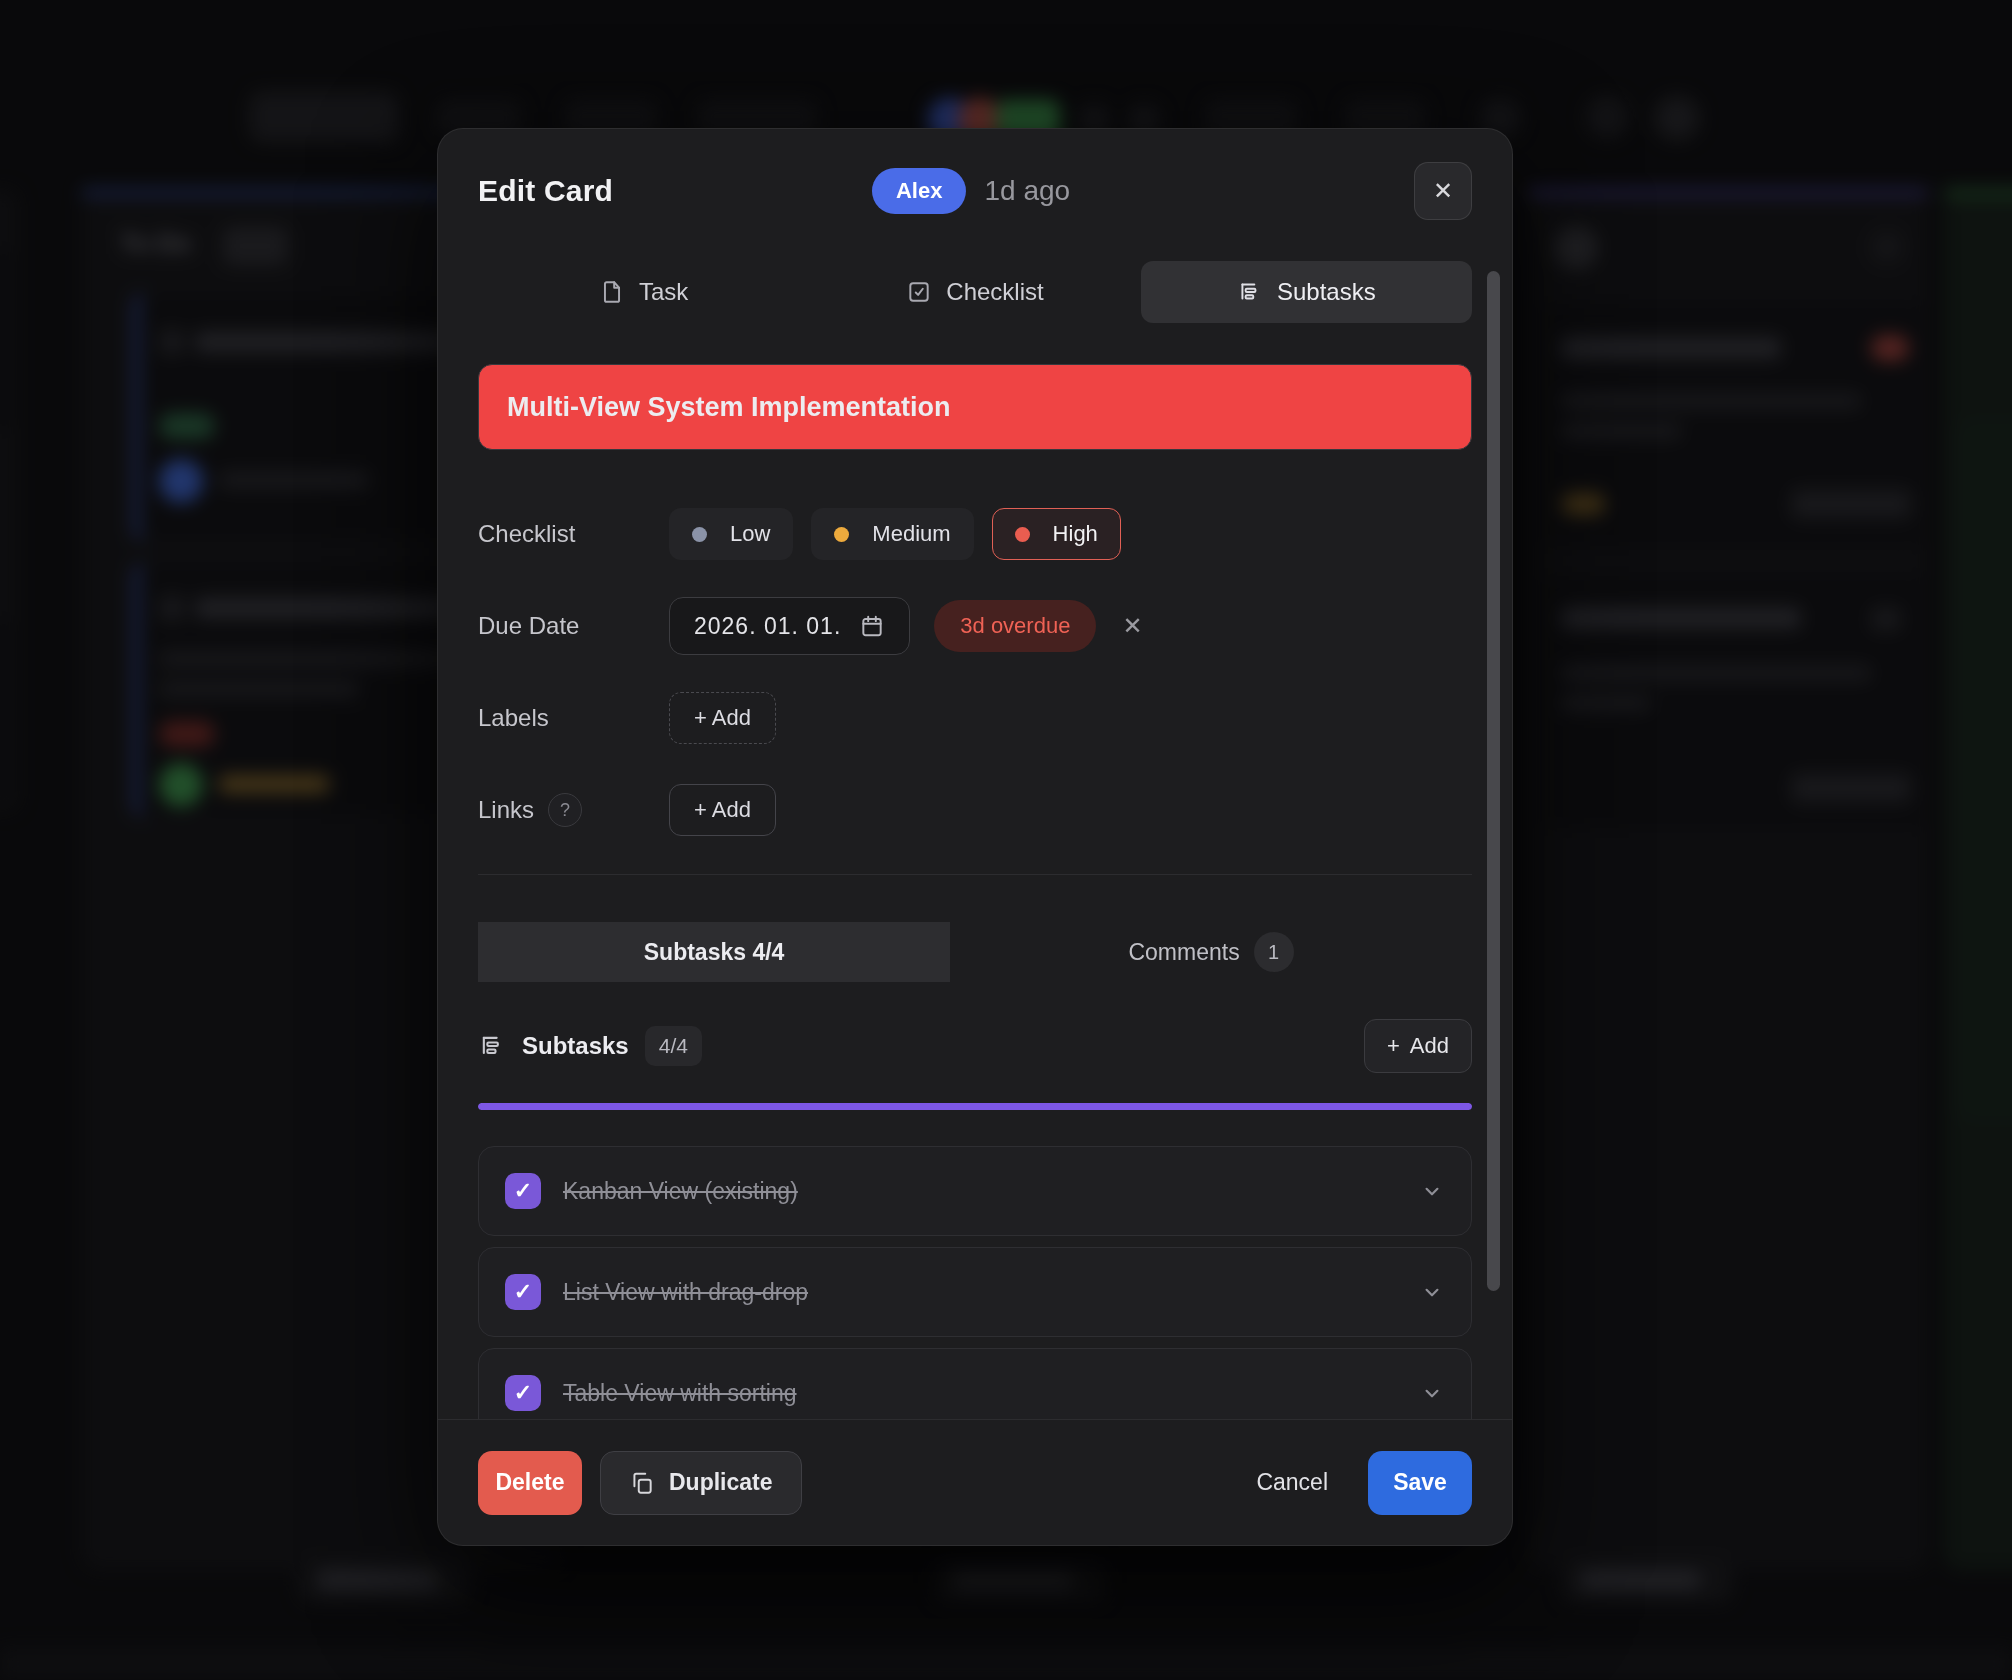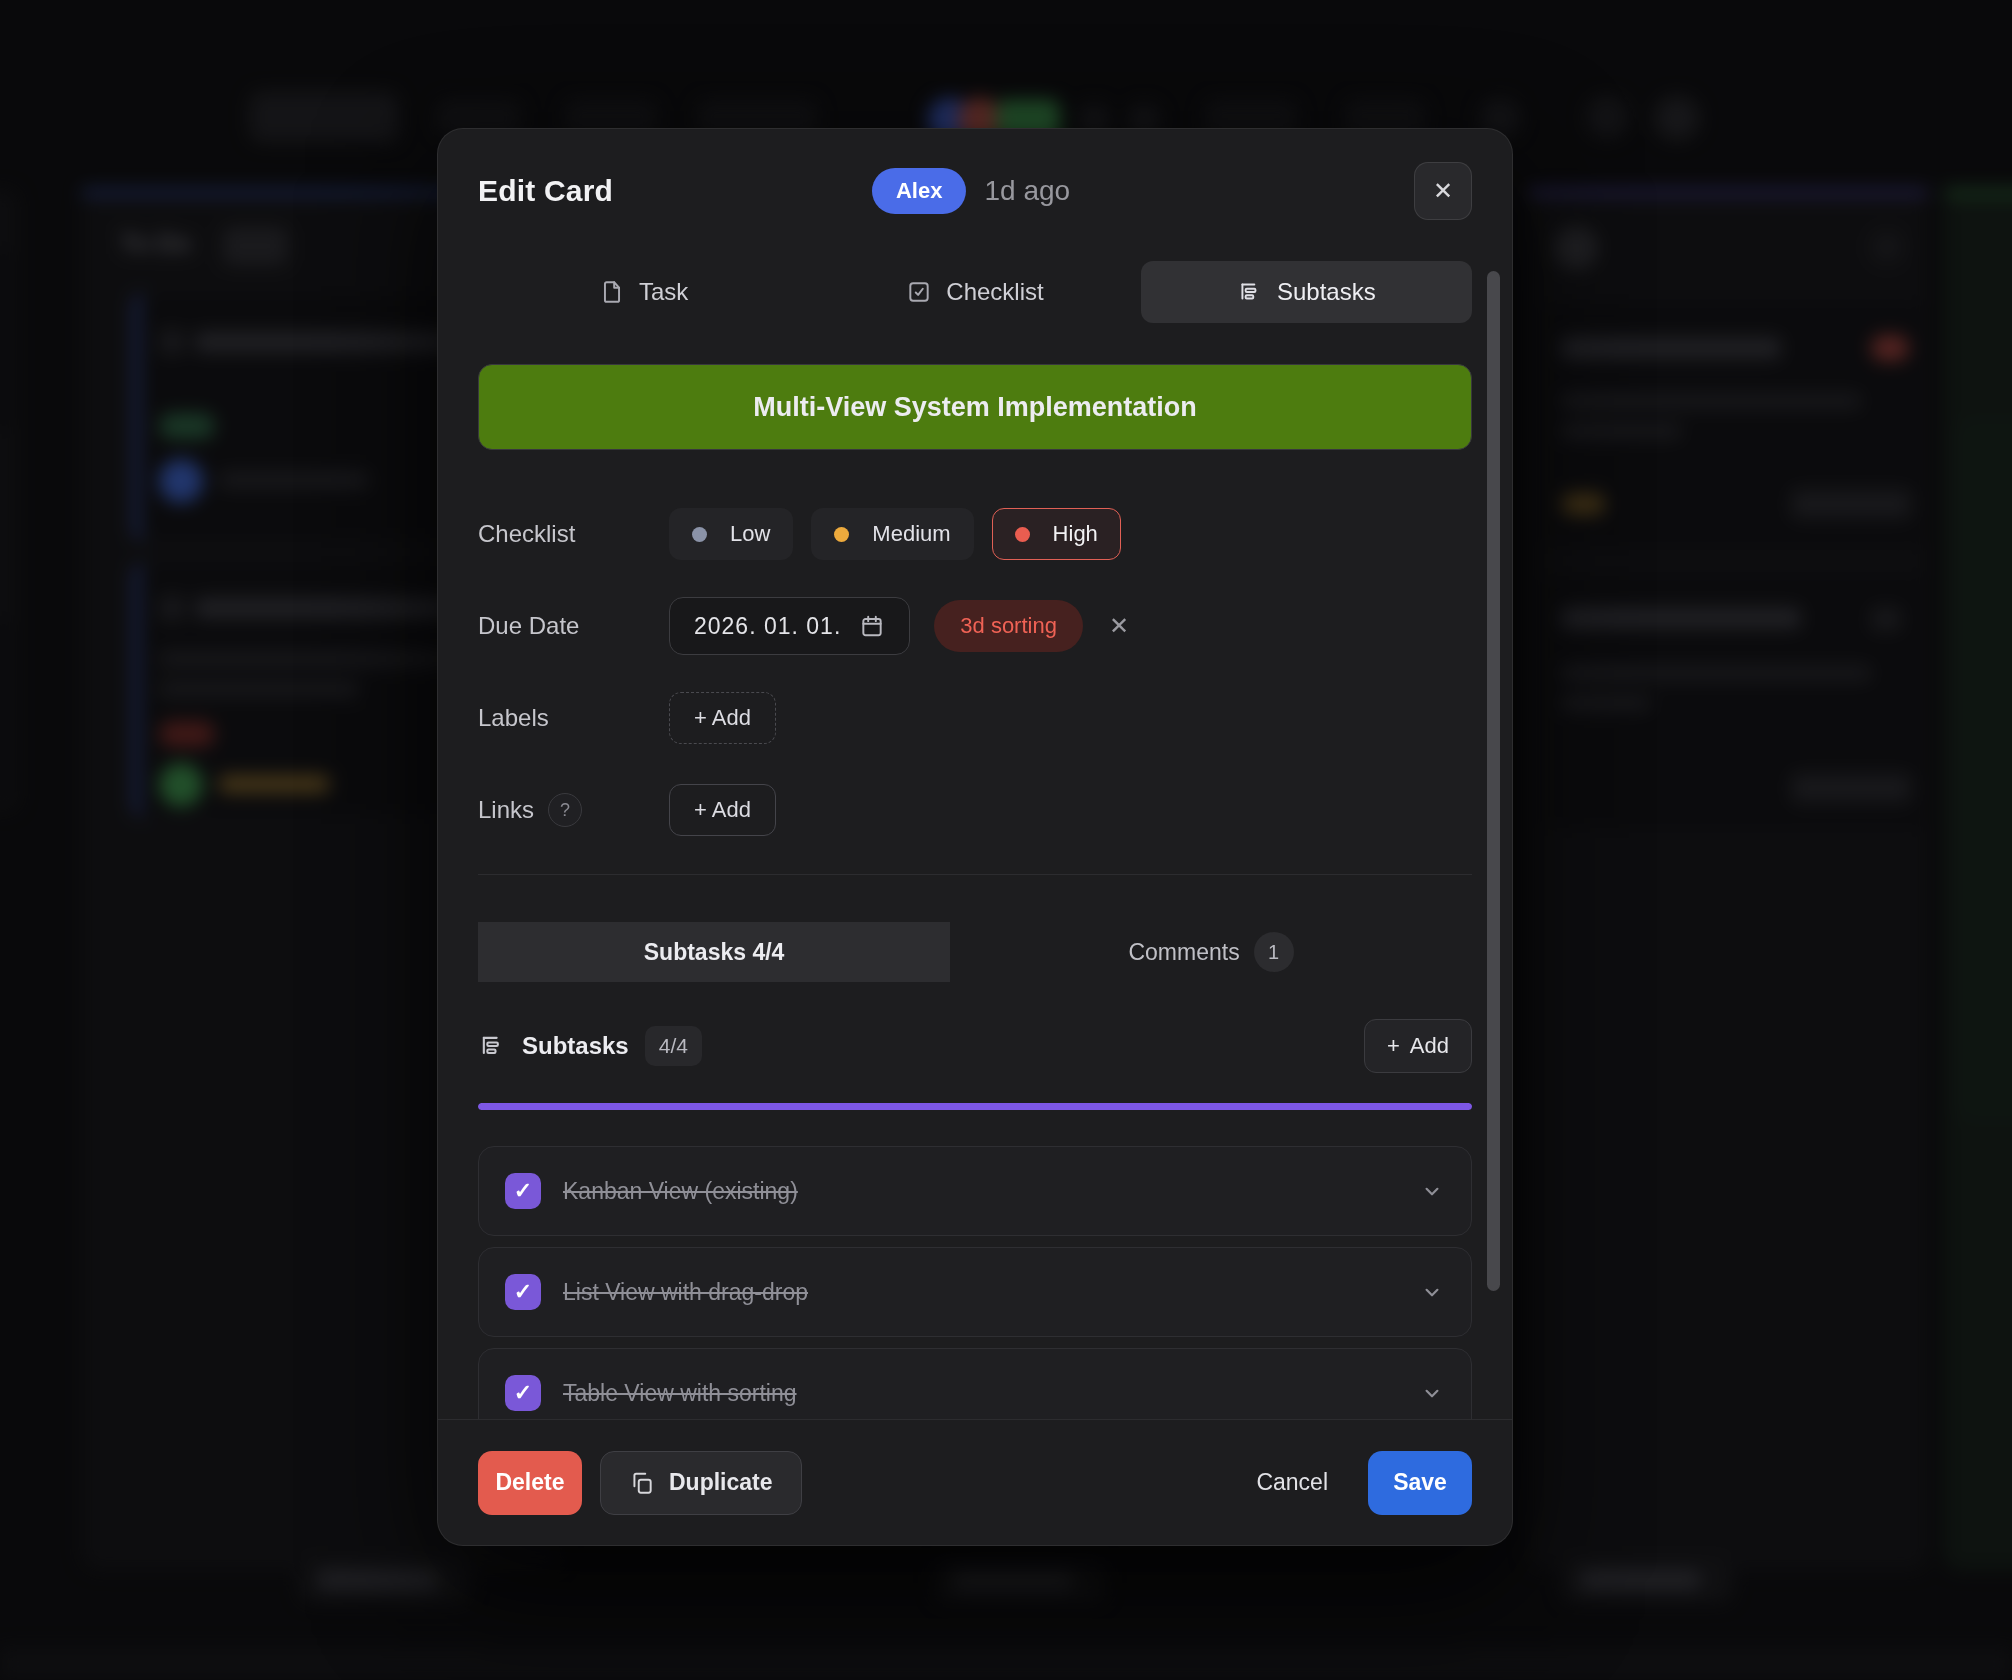--- a/index.html
+++ b/index.html
@@ -36,22 +36,22 @@
 
   .modal-body { position:absolute; top:124px; left:0; right:0; bottom:126px; padding:0 40px; overflow:hidden; }
 
   .tabs { margin-top:8px; height:62px; display:flex; }
   .tab { flex:1; display:flex; align-items:center; justify-content:center; gap:14px; border-radius:12px;
          color:#cfcfd5; font-size:24px; font-weight:500; cursor:pointer; }
   .tab svg { width:26px; height:26px; stroke:#a9a9b1; }
   .tab.selected { background:#313134; color:#eeeef2; }
   .tab.selected svg { stroke:#e0e0e6; }
 
-  .title-input { margin-top:41px; height:86px; background:#4d7c0f; border:1px solid #38383d; border-radius:14px;
-                 display:flex; align-items:center; padding:0 28px; color:#ececf0; font-size:27px; font-weight:600;justify-content:center; }
+  .title-input { margin-top:41px; height:86px; background:#ef4444; border:1px solid #38383d; border-radius:14px;
+                 display:flex; align-items:center; padding:0 28px; color:#ececf0; font-size:27px; font-weight:600; }
 
   .rows { margin-top:56px; }
   .frow { display:flex; align-items:center; height:56px; margin-bottom:36px; }
   .flabel { width:191px; color:#c6c6cc; font-size:24px; display:flex; align-items:center; gap:14px; }
   .help-badge { width:34px; height:34px; border-radius:50%; border:1px solid #3a3a3e; background:#202023;
                 color:#8a8a92; font-size:18px; display:flex; align-items:center; justify-content:center; }
   .chips { display:flex; gap:18px; }
   .chip { display:flex; align-items:center; gap:23px; height:52px; padding:0 22px; border-radius:12px;
           background:#242427; border:1px solid transparent; color:#e2e2e8; font-size:22px; cursor:pointer; }
   .chip .dot { width:15px; height:15px; border-radius:50%; }
@@ -261,21 +261,21 @@
         <div class="frow">
           <div class="flabel">Due Date</div>
           <div class="date-input">
             <span>2026. 01. 01.</span>
             <svg viewBox="0 0 24 24" fill="none" stroke-width="1.8" stroke-linecap="round" stroke-linejoin="round">
               <rect x="4" y="5.5" width="16" height="15" rx="2"></rect>
                 <path d="M4 10h16"></path>
                 <path d="M8.5 3.5v4M15.5 3.5v4"></path>
             </svg>
           </div>
-          <div class="overdue-pill" style="color: rgb(239, 98, 85);">3d sorting</div>
+          <div class="overdue-pill" style="color: rgb(239, 98, 85);">3d overdue</div>
           <button class="clear-x">
             <span>✕</span>
           </button>
         </div>
 
         <div class="frow">
           <div class="flabel">Labels</div>
           <button class="add-chip dashed">+ Add</button>
         </div>
 

